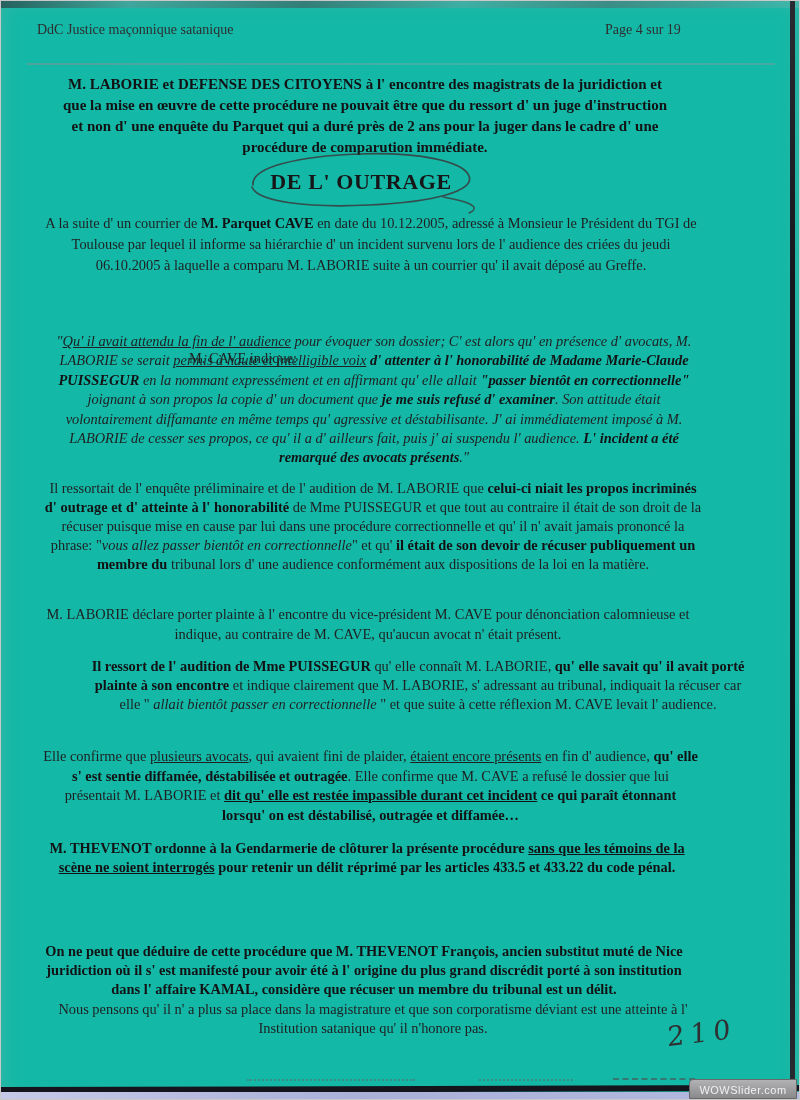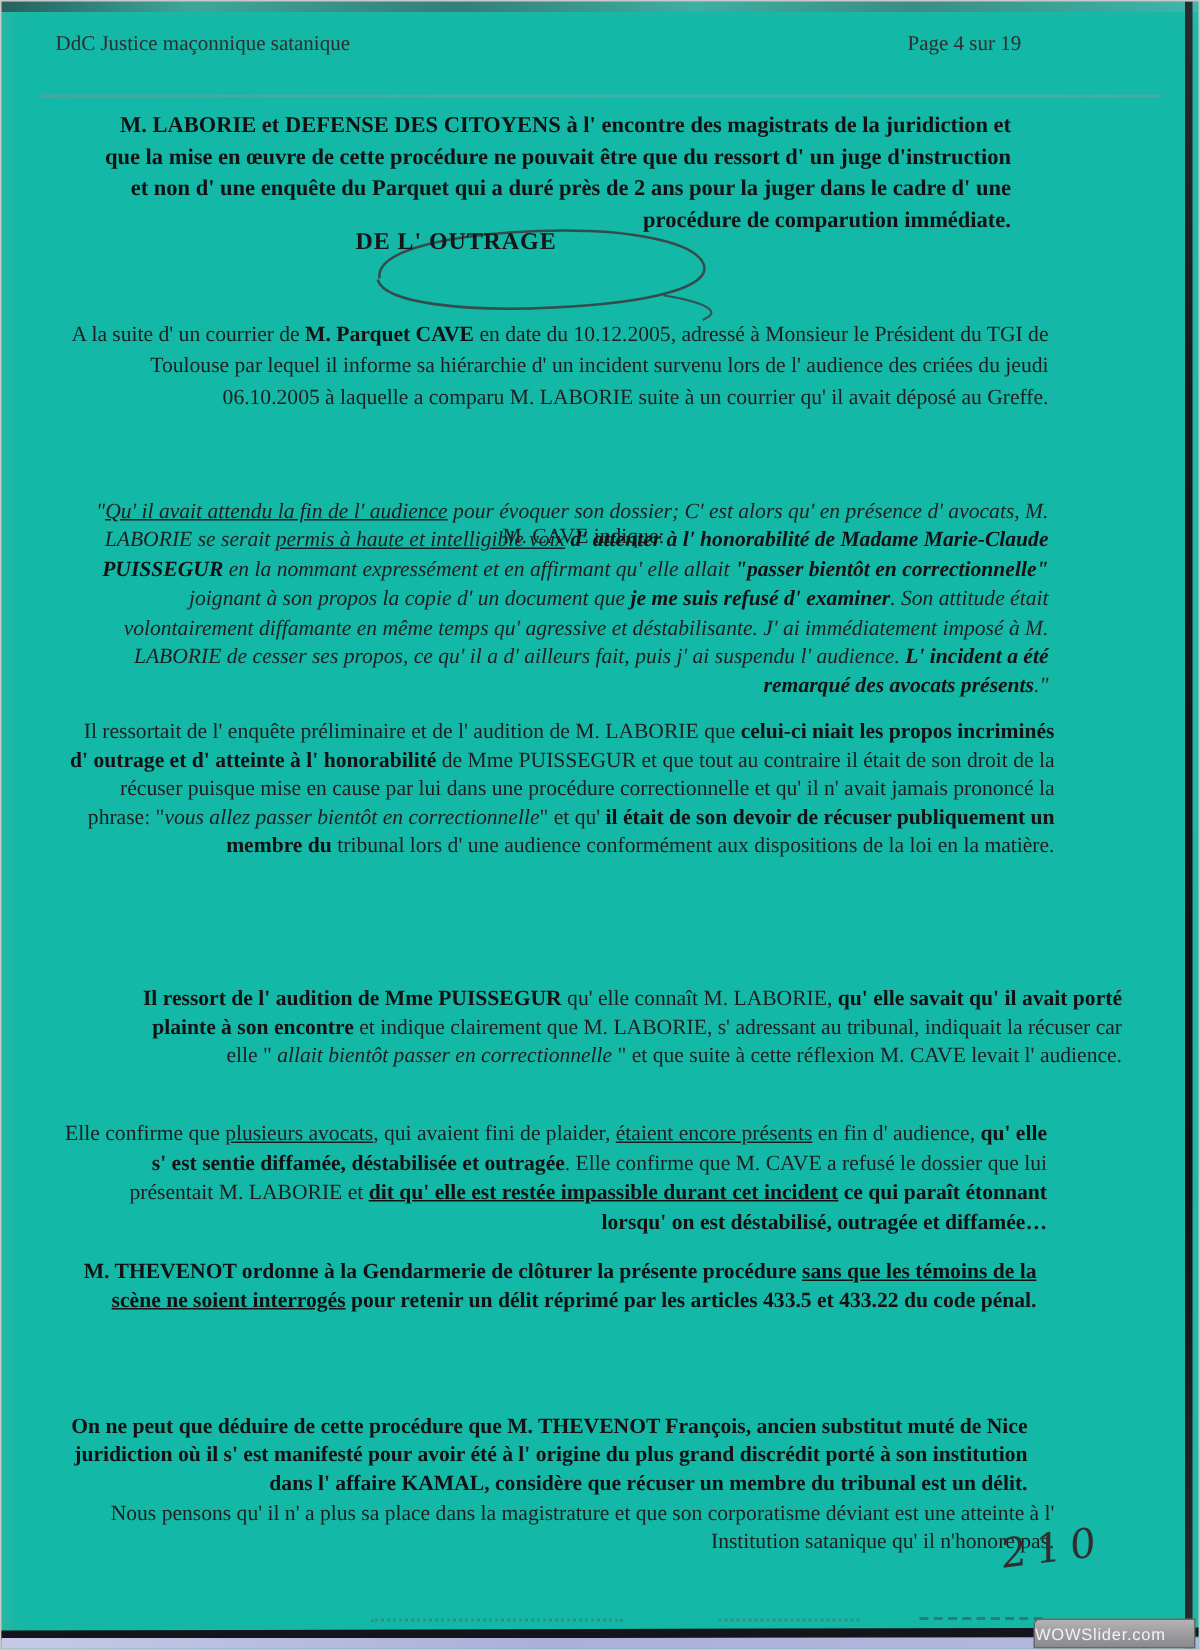--- a/index.html
+++ b/index.html
@@ -28,53 +28,53 @@
   }
   .bottom-strip{
     position:absolute;left:0;top:1091px;width:800px;height:9px;
     background:linear-gradient(90deg,#c6cae8 0%,#aab0d8 45%,#b4b9de 100%);
   }
   .wow-tab{
     position:absolute;left:688px;top:1078px;width:108px;height:20px;
     background:linear-gradient(180deg,#b2b2b4 0%,#8a8a8d 100%);
     border:1px solid #68686b;border-radius:4px 0 0 0;
     color:#f1f1f3;font-family:"Liberation Sans",sans-serif;
-    font-size:11px;line-height:20px;letter-spacing:.5px;
+    font-size:11px;line-height:20px;text-align:center;letter-spacing:.5px;
     z-index:20;box-sizing:border-box;
   }
   
   .hdr{position:absolute;top:21px;font-size:14px;color:#2e2e30;}
   .hdr.left{left:36px;}
   .hdr.right{left:604px;}
   .hdr-rule{
     position:absolute;top:62px;left:26px;width:748px;height:2px;
     background:linear-gradient(90deg,rgba(140,140,145,.50),rgba(170,170,175,.28) 60%,rgba(150,150,155,.40));
   }
   
-  .para{position:absolute;font-size:14.4px;line-height:20px;color:#1f1f21;text-align:right;}
+  .para{position:absolute;font-size:14.4px;line-height:20px;color:#1f1f21;text-align:center;}
   .para .b{font-weight:bold;color:#121214;}
   .para .i{font-style:italic;}
   .para .u{text-decoration:underline;}
   .p-1{top:73px;left:55px;width:618px;font-size:15px;line-height:21px;}
   .p-2{top:212px;left:42px;width:656px;line-height:21px;}
   .p-3{top:299px;left:42px;width:400px;margin-top:48px;}
   .p-4{top:331px;left:48px;width:650px;line-height:19.4px;}
   .p-5{top:478px;left:42px;width:660px;line-height:19px;font-family:Liberation Serif, serif;}
   .p-6{top:604px;left:42px;width:650px;line-height:19.5px;}
   .p-7{top:656px;left:42px;width:660px;line-height:19px;margin-left:45px;}
   .p-8{top:746px;left:42px;width:655px;line-height:19.5px;}
   .p-9{top:838px;left:42px;width:648px;line-height:19px;}
   .p-10{top:909px;left:42px;width:642px;line-height:18.8px;margin-top:32px;}
   .p-11{top:999px;left:42px;width:660px;line-height:19px;}
   
   .circle-wrap{position:absolute;top:148px;left:236px;width:248px;height:66px;}
   .circle-wrap svg{position:absolute;top:0;left:0;}
   .circle-text{
-    position:absolute;top:4px;left:0;width:100%;
-    font-weight:bold;font-size:16px;letter-spacing:.6px;color:#161618;
+    position:absolute;top:20px;left:0;width:100%;text-align:center;
+    font-weight:bold;font-size:22px;letter-spacing:.6px;color:#161618;
   }
   
   .dashes{position:absolute;height:0;}
   .d1{left:246px;top:1078px;width:168px;border-top:2px dotted rgba(95,95,98,.50);}
   .d2{left:478px;top:1078px;width:94px;border-top:2px dotted rgba(95,95,98,.45);}
   .d3{left:612px;top:1077px;width:82px;border-top:2px dashed rgba(75,75,78,.60);}
   
   .handwritten{
     position:absolute;left:666px;top:1016px;
     font-family:"DejaVu Serif",serif;font-size:27px;color:#2f2f31;
@@ -99,20 +99,21 @@
       <path d="M 16,36 C 14,18 62,7 122,5 C 182,3 226,12 232,27 C 238,42 198,53 132,56 C 72,59 20,53 15,38" fill="none" stroke="#3a3a3c" stroke-width="1.7" stroke-linecap="round" opacity="0.85"></path>
       <path d="M 206,48 C 230,52 246,58 232,64" fill="none" stroke="#3a3a3c" stroke-width="1.5" stroke-linecap="round" opacity="0.8"></path>
     </svg>
     <div class="circle-text">DE L' OUTRAGE</div>
   </div>
 
   <div class="para p-2"><span>A la suite d' un courrier de </span><span class="b">M. Parquet CAVE</span><span> en date du 10.12.2005, adressé à Monsieur le Président du TGI de Toulouse par lequel il informe sa hiérarchie d' un incident survenu lors de l' audience des criées du jeudi 06.10.2005 à laquelle a comparu M. LABORIE suite à un courrier qu' il avait déposé au Greffe.</span></div>
   <div class="para p-3"><span>M. CAVE indique:</span></div>
   <div class="para p-4"><span class="i">"</span><span class="i u">Qu' il avait attendu la fin de l' audience</span><span class="i"> pour évoquer son dossier; C' est alors qu' en présence d' avocats, M. LABORIE se serait </span><span class="i u">permis à haute et intelligible voix</span><span class="i"> </span><span class="b i">d' attenter à l' honorabilité de Madame Marie-Claude PUISSEGUR</span><span class="i"> en la nommant expressément et en affirmant qu' elle allait </span><span class="b i">"passer bientôt en correctionnelle"</span><span class="i"> joignant à son propos la copie d' un document que </span><span class="b i">je me suis refusé d' examiner</span><span class="i">. Son attitude était volontairement diffamante en même temps qu' agressive et déstabilisante. J' ai immédiatement imposé à M. LABORIE de cesser ses propos, ce qu' il a d' ailleurs fait, puis j' ai suspendu l' audience. </span><span class="b i">L' incident a été remarqué des avocats présents</span><span class="i">."</span></div>
   <div class="para p-5"><span>Il ressortait de l' enquête préliminaire et de l' audition de M. LABORIE que </span><span class="b">celui-ci niait les propos incriminés d' outrage et d' atteinte à l' honorabilité</span><span> de Mme PUISSEGUR et que tout au contraire il était de son droit de la récuser puisque mise en cause par lui dans une procédure correctionnelle et qu' il n' avait jamais prononcé la phrase: "</span><span class="i">vous allez passer bientôt en correctionnelle</span><span>" et qu' </span><span class="b">il était de son devoir de récuser publiquement un membre du</span><span> tribunal lors d' une audience conformément aux dispositions de la loi en la matière.</span></div>
+  <div class="para p-6"><span>M. LABORIE déclare porter plainte à l' encontre du vice-président M. CAVE pour dénonciation calomnieuse et indique, au contraire de M. CAVE, qu'aucun avocat n' était présent.</span></div>
   <div class="para p-7"><span class="b">Il ressort de l' audition de Mme PUISSEGUR</span><span> qu' elle connaît M. LABORIE, </span><span class="b">qu' elle savait qu' il avait porté plainte à son encontre</span><span> et indique clairement que M. LABORIE, s' adressant au tribunal, indiquait la récuser car elle " </span><span class="i">allait bientôt passer en correctionnelle</span><span> " et que suite à cette réflexion M. CAVE levait l' audience.</span></div>
   <div class="para p-8"><span>Elle confirme que </span><span class="u">plusieurs avocats</span><span>, qui avaient fini de plaider, </span><span class="u">étaient encore présents</span><span> en fin d' audience, </span><span class="b">qu' elle s' est sentie diffamée, déstabilisée et outragée</span><span>. Elle confirme que M. CAVE a refusé le dossier que lui présentait M. LABORIE et </span><span class="b u">dit qu' elle est restée impassible durant cet incident</span><span class="b"> ce qui paraît étonnant lorsqu' on est déstabilisé, outragée et diffamée…</span></div>
   <div class="para p-9"><span class="b">M. THEVENOT ordonne à la Gendarmerie de clôturer la présente procédure </span><span class="b u">sans que les témoins de la scène ne soient interrogés</span><span class="b"> pour retenir un délit réprimé par les articles 433.5 et 433.22 du code pénal.</span></div>
   <div class="para p-10"><span class="b">On ne peut que déduire de cette procédure que M. THEVENOT François, ancien substitut muté de Nice juridiction où il s' est manifesté pour avoir été à l' origine du plus grand discrédit porté à son institution dans l' affaire KAMAL, considère que récuser un membre du tribunal est un délit.</span></div>
   <div class="para p-11"><span>Nous pensons qu' il n' a plus sa place dans la magistrature et que son corporatisme déviant est une atteinte à l' Institution satanique qu' il n'honore pas.</span></div>
 
   <div class="dashes d1"></div>
   <div class="dashes d2"></div>
   <div class="dashes d3"></div>
 

